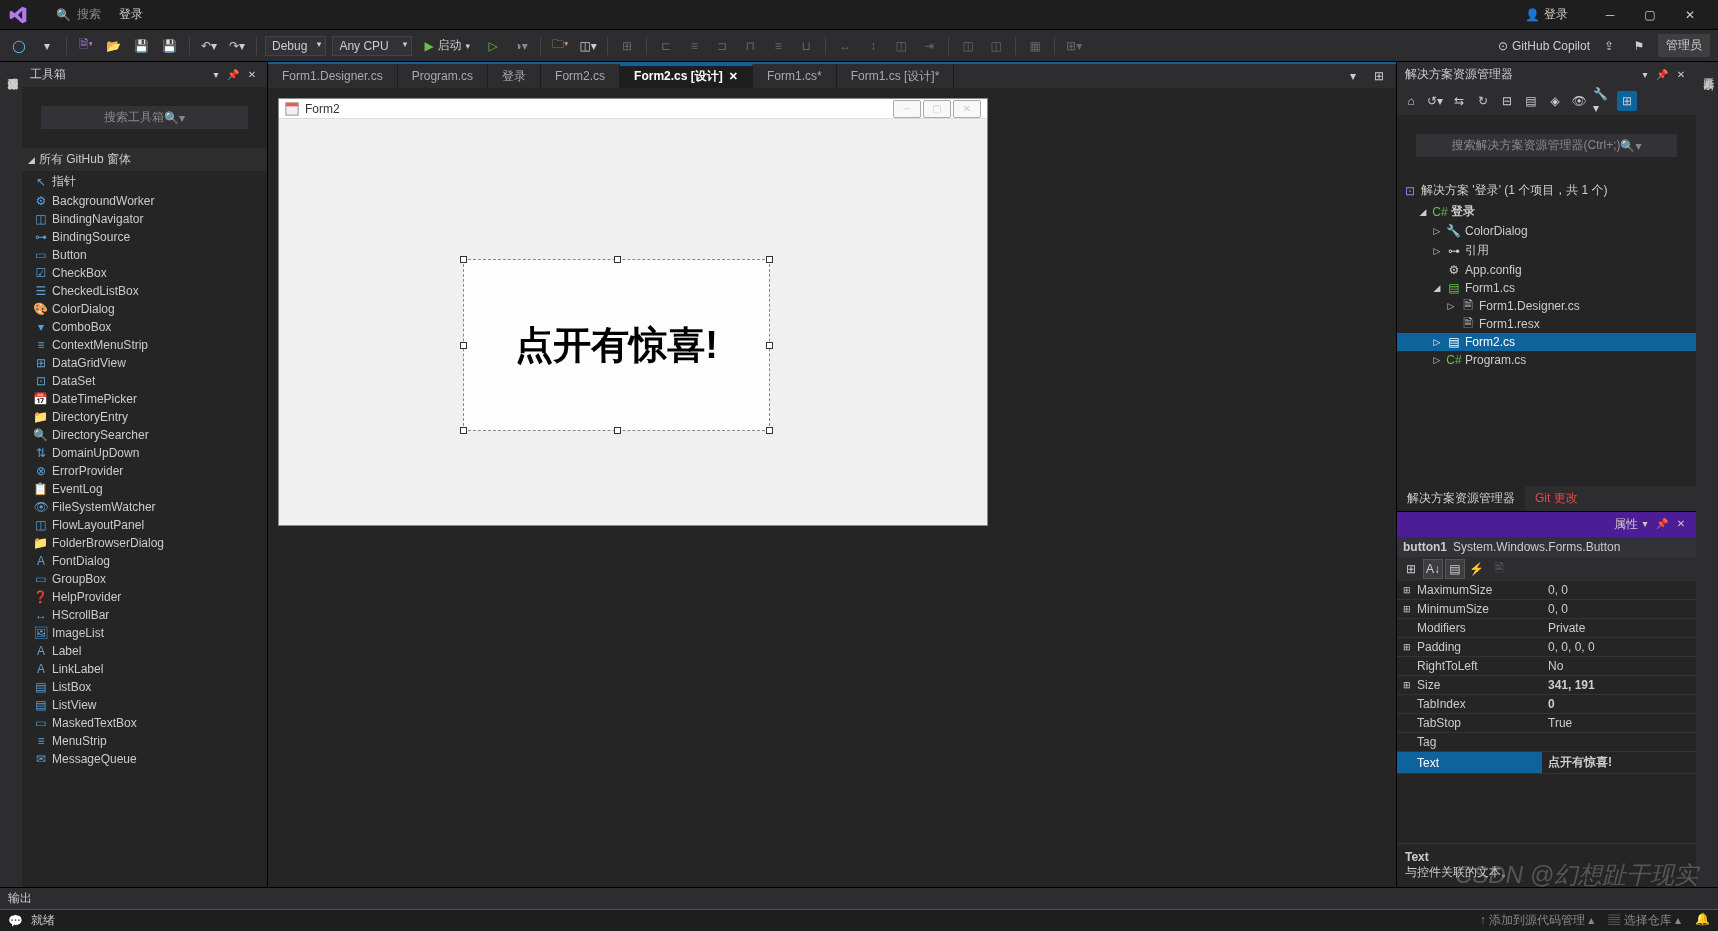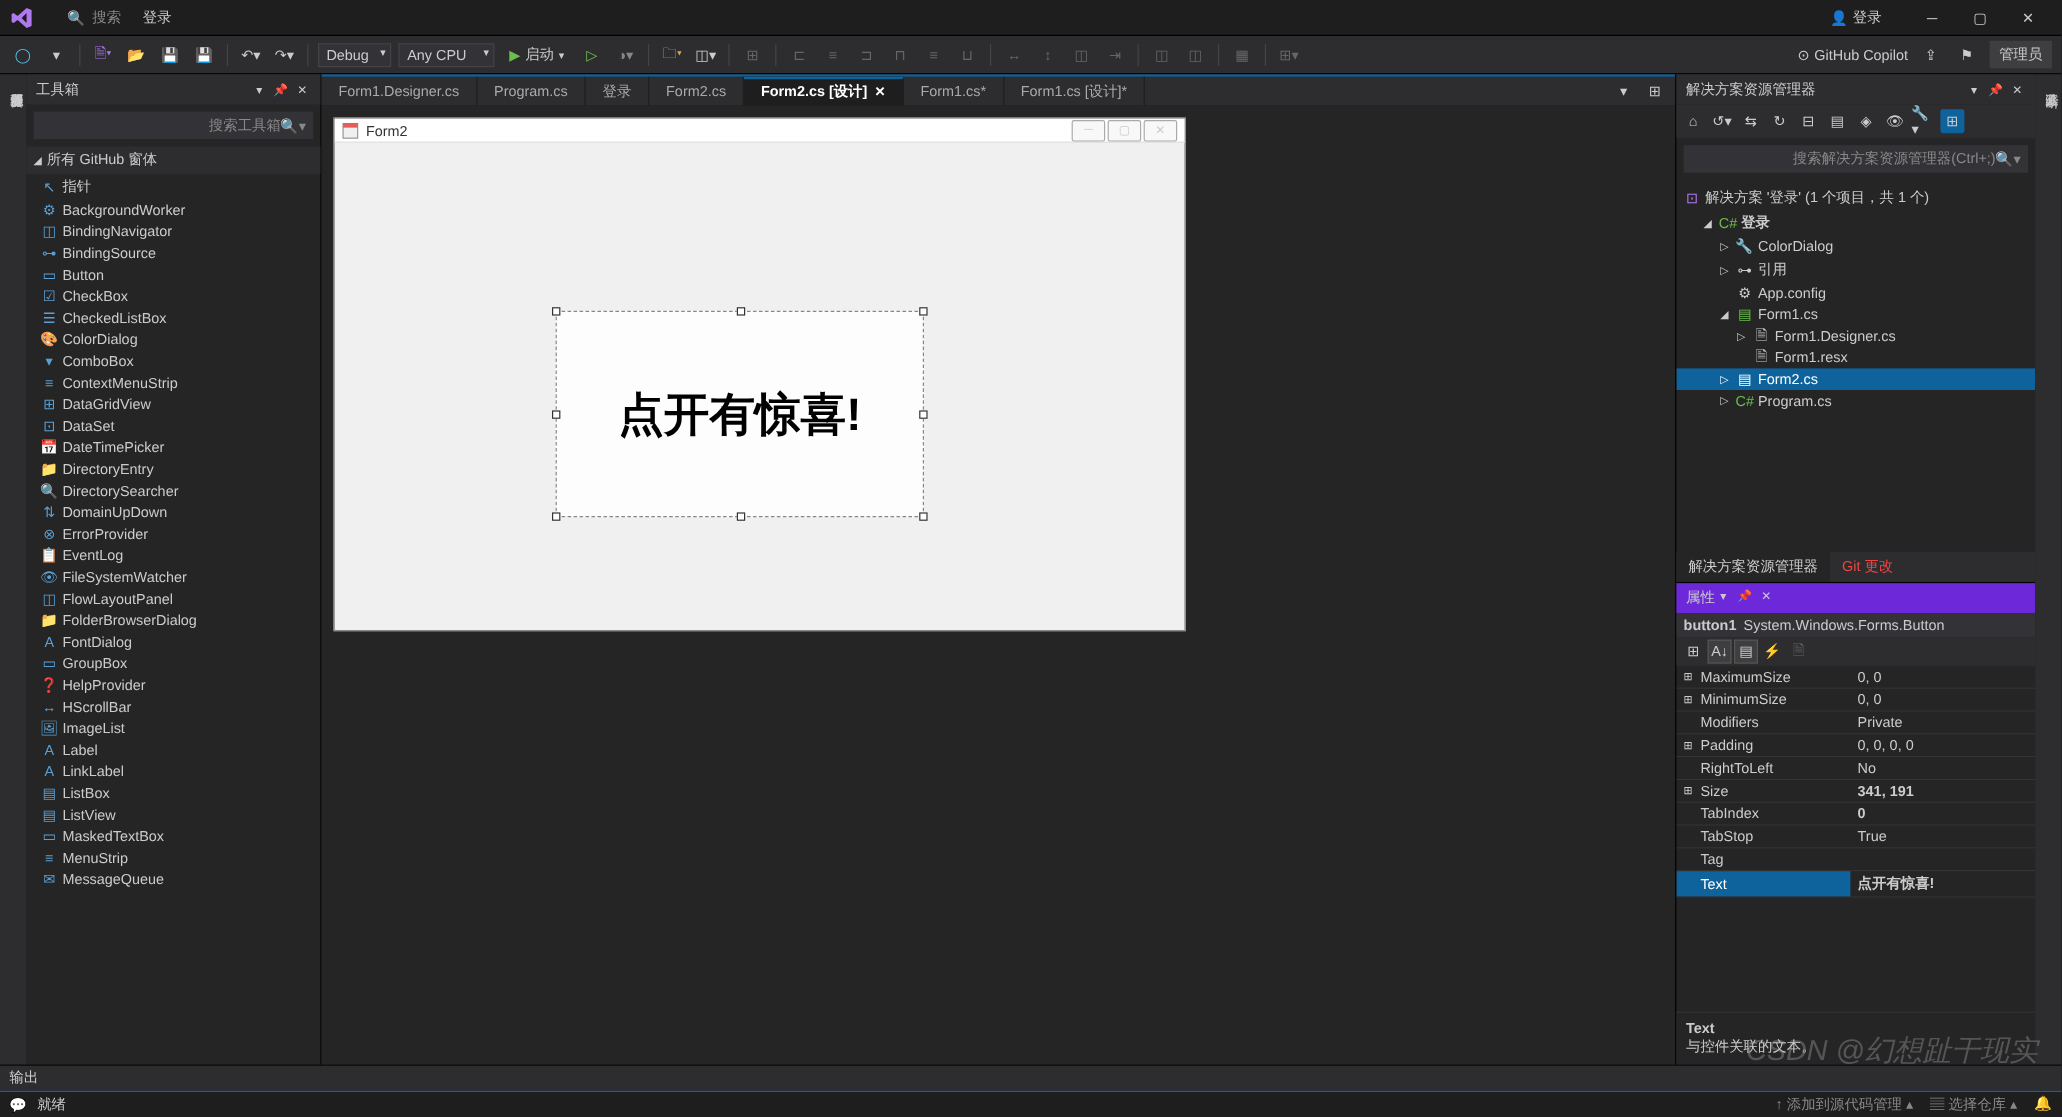--- a/index.html
+++ b/index.html
@@ -17,21 +17,21 @@
 .tb-sep { width: 1px; height: 18px; background: #444; margin: 0 2px; }
 .tb-combo { background: #333337; border: 1px solid #434346; padding: 2px 18px 2px 6px; color: #ccc; position: relative; font-size: 12px; }
 .tb-combo::after { content: "▾"; position: absolute; right: 4px; font-size: 9px; }
 .tb-start { display: flex; align-items: center; gap: 4px; padding: 2px 6px; cursor: pointer; }
 .main { display: flex; height: calc(100% - 62px - 22px - 22px); }
 .sidebar-tab { width: 22px; background: #2d2d30; writing-mode: vertical-rl; padding: 8px 2px; font-size: 11px; color: #ccc; cursor: pointer; }
 .toolbox { width: 246px; background: #252526; border-right: 1px solid #000; display: flex; flex-direction: column; }
 .panel-header { background: #2d2d30; padding: 4px 8px; display: flex; align-items: center; justify-content: space-between; font-size: 12px; }
 .panel-header-icons { display: flex; gap: 4px; }
 .ph-icon { width: 14px; height: 14px; cursor: pointer; display: flex; align-items: center; justify-content: center; font-size: 10px; }
-.search-row { background: #333337; margin: 6px; padding: 3px 6px; display: flex; align-items: center; justify-content: flex-end; color: #888; }
+.search-row { background: #333337; margin: 19px; padding: 3px 6px; display: flex; align-items: center; justify-content: center; color: #888; }
 .tb-section { background: #2d2d30; padding: 3px 6px; display: flex; align-items: center; gap: 4px; cursor: pointer; }
 .tb-section .arrow { font-size: 9px; }
 .tb-list { flex: 1; overflow-y: auto; }
 .tb-item { padding: 2px 6px 2px 30px; display: flex; align-items: center; gap: 8px; cursor: pointer; position: relative; }
 .tb-item .icon { position: absolute; left: 12px; width: 14px; height: 14px; display: flex; align-items: center; justify-content: center; }
 .editor-area { flex: 1; background: #1e1e1e; display: flex; flex-direction: column; }
 .tabs { display: flex; background: #2d2d30; height: 24px; align-items: stretch; }
 .tab { padding: 4px 14px; cursor: pointer; color: #aaa; display: flex; align-items: center; gap: 6px; border-right: 1px solid #1e1e1e; font-size: 12px; }
 .tab.active { background: #1e1e1e; color: #fff; border-top: 2px solid #0e639c; padding-top: 2px; font-weight: bold; }
 .tab .close { font-size: 11px; }
@@ -55,21 +55,21 @@
 .sol-tree { flex: 0 0 auto; padding: 4px 0; overflow-y: auto; height: 310px; }
 .tree-item { padding: 2px 6px; display: flex; align-items: center; gap: 4px; cursor: pointer; white-space: nowrap; }
 .tree-item.selected { background: #0e639c; color: #fff; }
 .tree-item .arrow { width: 12px; font-size: 9px; text-align: center; }
 .tree-item .ticon { width: 14px; height: 14px; display: flex; align-items: center; justify-content: center; }
 .indent-0 { padding-left: 6px; } .indent-1 { padding-left: 20px; } .indent-2 { padding-left: 34px; } .indent-3 { padding-left: 48px; }
 .panel-tabs { display: flex; background: #2d2d30; }
 .panel-tab { padding: 4px 10px; cursor: pointer; color: #ef4444; font-size: 12px; }
 .panel-tab.active { background: #252526; color: #ccc; }
 .props-panel { flex: 1; display: flex; flex-direction: column; border-top: 1px solid #000; }
-.props-header { background: #6d28d9; padding: 4px 8px; display: flex; justify-content: flex-start; }
+.props-header { background: #4c1d95; padding: 4px 8px; display: flex; justify-content: flex-end; }
 .props-obj { background: #333337; padding: 3px 6px; font-size: 12px; display: flex; gap: 6px; }
 .props-toolbar { background: #2d2d30; padding: 2px 4px; display: flex; gap: 2px; }
 .props-tb-btn { width: 20px; height: 20px; display: flex; align-items: center; justify-content: center; cursor: pointer; border: 1px solid transparent; }
 .props-tb-btn.active { background: #3e3e40; border: 1px solid #555; }
 .props-grid { flex: 1; overflow-y: auto; }
 .prop-row { display: flex; border-bottom: 1px solid #333; }
 .prop-row.selected .prop-name { background: #0e639c; color: #fff; }
 .prop-name { width: 145px; padding: 2px 6px; display: flex; align-items: center; gap: 4px; }
 .prop-name .exp { width: 10px; font-size: 9px; }
 .prop-val { flex: 1; padding: 2px 6px; }

